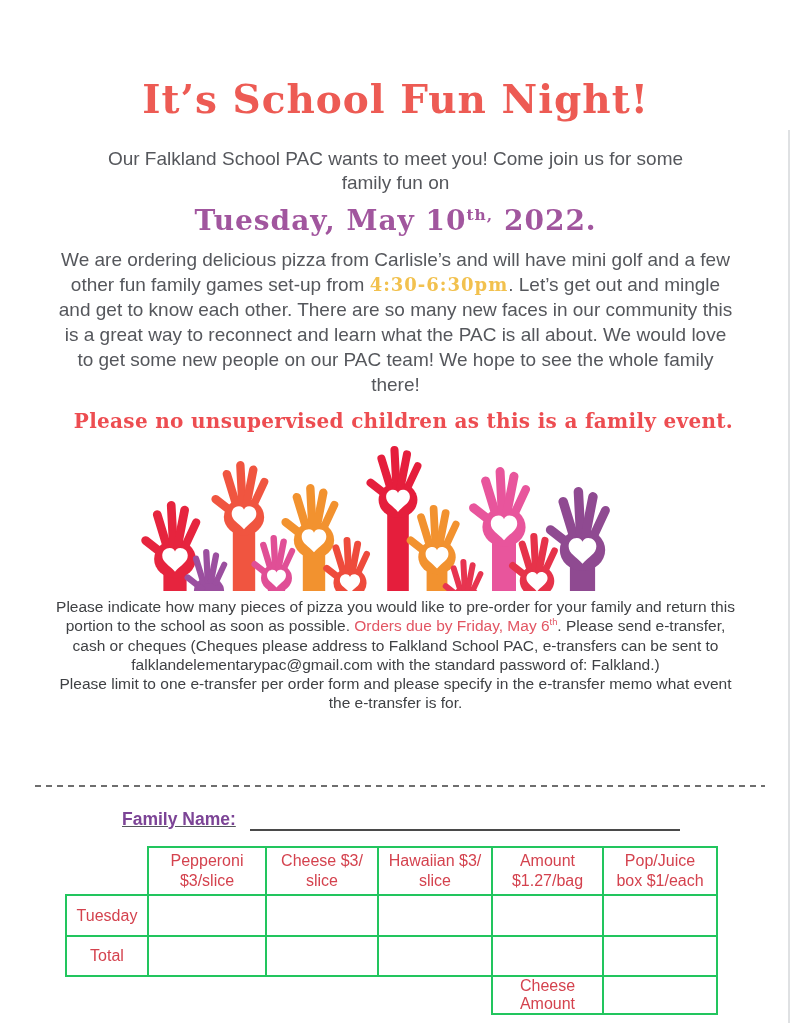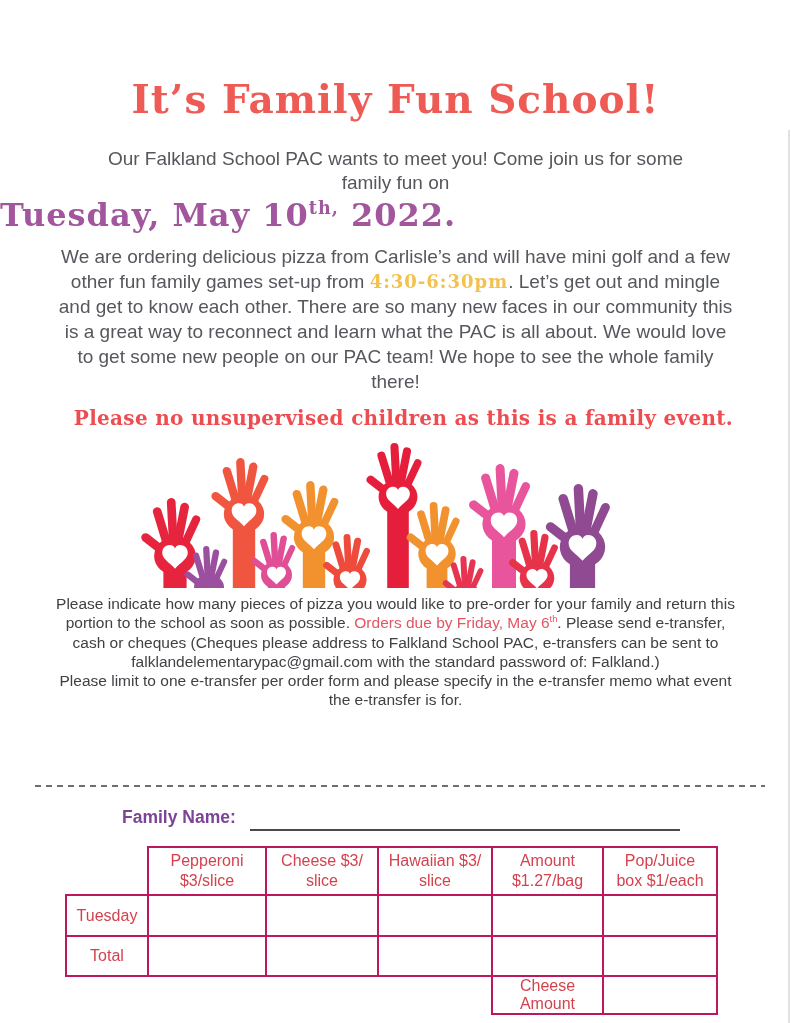--- a/index.html
+++ b/index.html
@@ -14,21 +14,21 @@
 
   .title{
     margin-top:78px;text-align:center;font-size:39px;line-height:1.1;
     color:#ed5b54;letter-spacing:1px;
   }
   .intro{
     margin:14px auto 0;max-width:600px;text-align:center;
     font-size:19px;line-height:1.28;color:#55575c;
   }
   .event-date{
-    font-size:32px;color:#a1569e;letter-spacing:1px;
+    margin-top:8px;text-align:center;font-size:28px;color:#a1569e;letter-spacing:1px;
   }
   .event-date sup{font-size:55%;}
   .body-par{
     margin:10px auto 0;max-width:676px;text-align:center;
     font-size:19px;line-height:1.32;color:#55575c;
   }
   .time-hl{
     font-family:"DejaVu Serif",serif;font-weight:bold;
     color:#f2c14e;letter-spacing:1px;font-size:18px;
   }
@@ -40,49 +40,49 @@
     margin:6px auto 0;max-width:694px;text-align:center;
     font-size:15.5px;line-height:1.24;color:#3f4144;
   }
   .order-info .due{color:#e25563;}
   .order-info sup{font-size:60%;}
   .dashed-line{
     position:absolute;left:35px;top:707px;width:730px;height:2px;
     background:repeating-linear-gradient(90deg,#6e6e6e 0 6px,transparent 6px 11px);
   }
   .family-row{
-    position:absolute;left:122px;top:729px;width:558px;display:flex;align-items:flex-start;
+    position:absolute;left:122px;top:729px;width:558px;display:flex;align-items:center;text-decoration:underline;
   }
   .family-label{
     font-size:17.5px;font-weight:bold;color:#7c4496;white-space:nowrap;
   }
   .family-line{
     flex:1;margin-left:14px;height:22px;border-bottom:2px solid #4a4a4a;
   }
   table.order-table{
     position:absolute;left:65px;top:768px;border-collapse:collapse;table-layout:fixed;
   }
   table.order-table td{
-    border:2px solid #be185d;text-align:center;vertical-align:middle;
+    border:2px solid #22c55e;text-align:center;vertical-align:middle;
     font-size:16px;color:#d4424e;padding:0 2px;
   }
   table.order-table td.ghost{border:none;}
   tr.hdr td{height:46px;line-height:1.22;}
   tr.qrow td{height:39px;}
   tr.crow td{height:38px;}
   tr.trow td{height:34px;}
   .rowlab{font-size:17px;}
 </style>
 </head>
 <body>
 
 <div class="page">
   <div class="scan-edge"></div>
 
-  <h1 class="title serif-deco">It’s Family Fun School!</h1>
+  <h1 class="title serif-deco">It’s School Fun Night!</h1>
 
   <p class="intro">Our Falkland School PAC wants to meet you! Come join us for some family fun on</p>
 
   <div class="event-date serif-deco"><span>Tuesday, May 10</span><sup>th,</sup><span> 2022.</span></div>
 
   <p class="body-par"><span>We are ordering delicious pizza from Carlisle’s and will have mini golf and a few other fun family games set-up from </span><span class="time-hl">4:30-6:30pm</span><span>. Let’s get out and mingle and get to know each other. There are so many new faces in our community this is a great way to reconnect and learn what the PAC is all about. We would love to get some new people on our PAC team! We hope to see the whole family there!</span></p>
 
   <div class="warning serif-deco">Please no unsupervised children as this is a family event.</div>
 
   <div class="hands-wrap">

